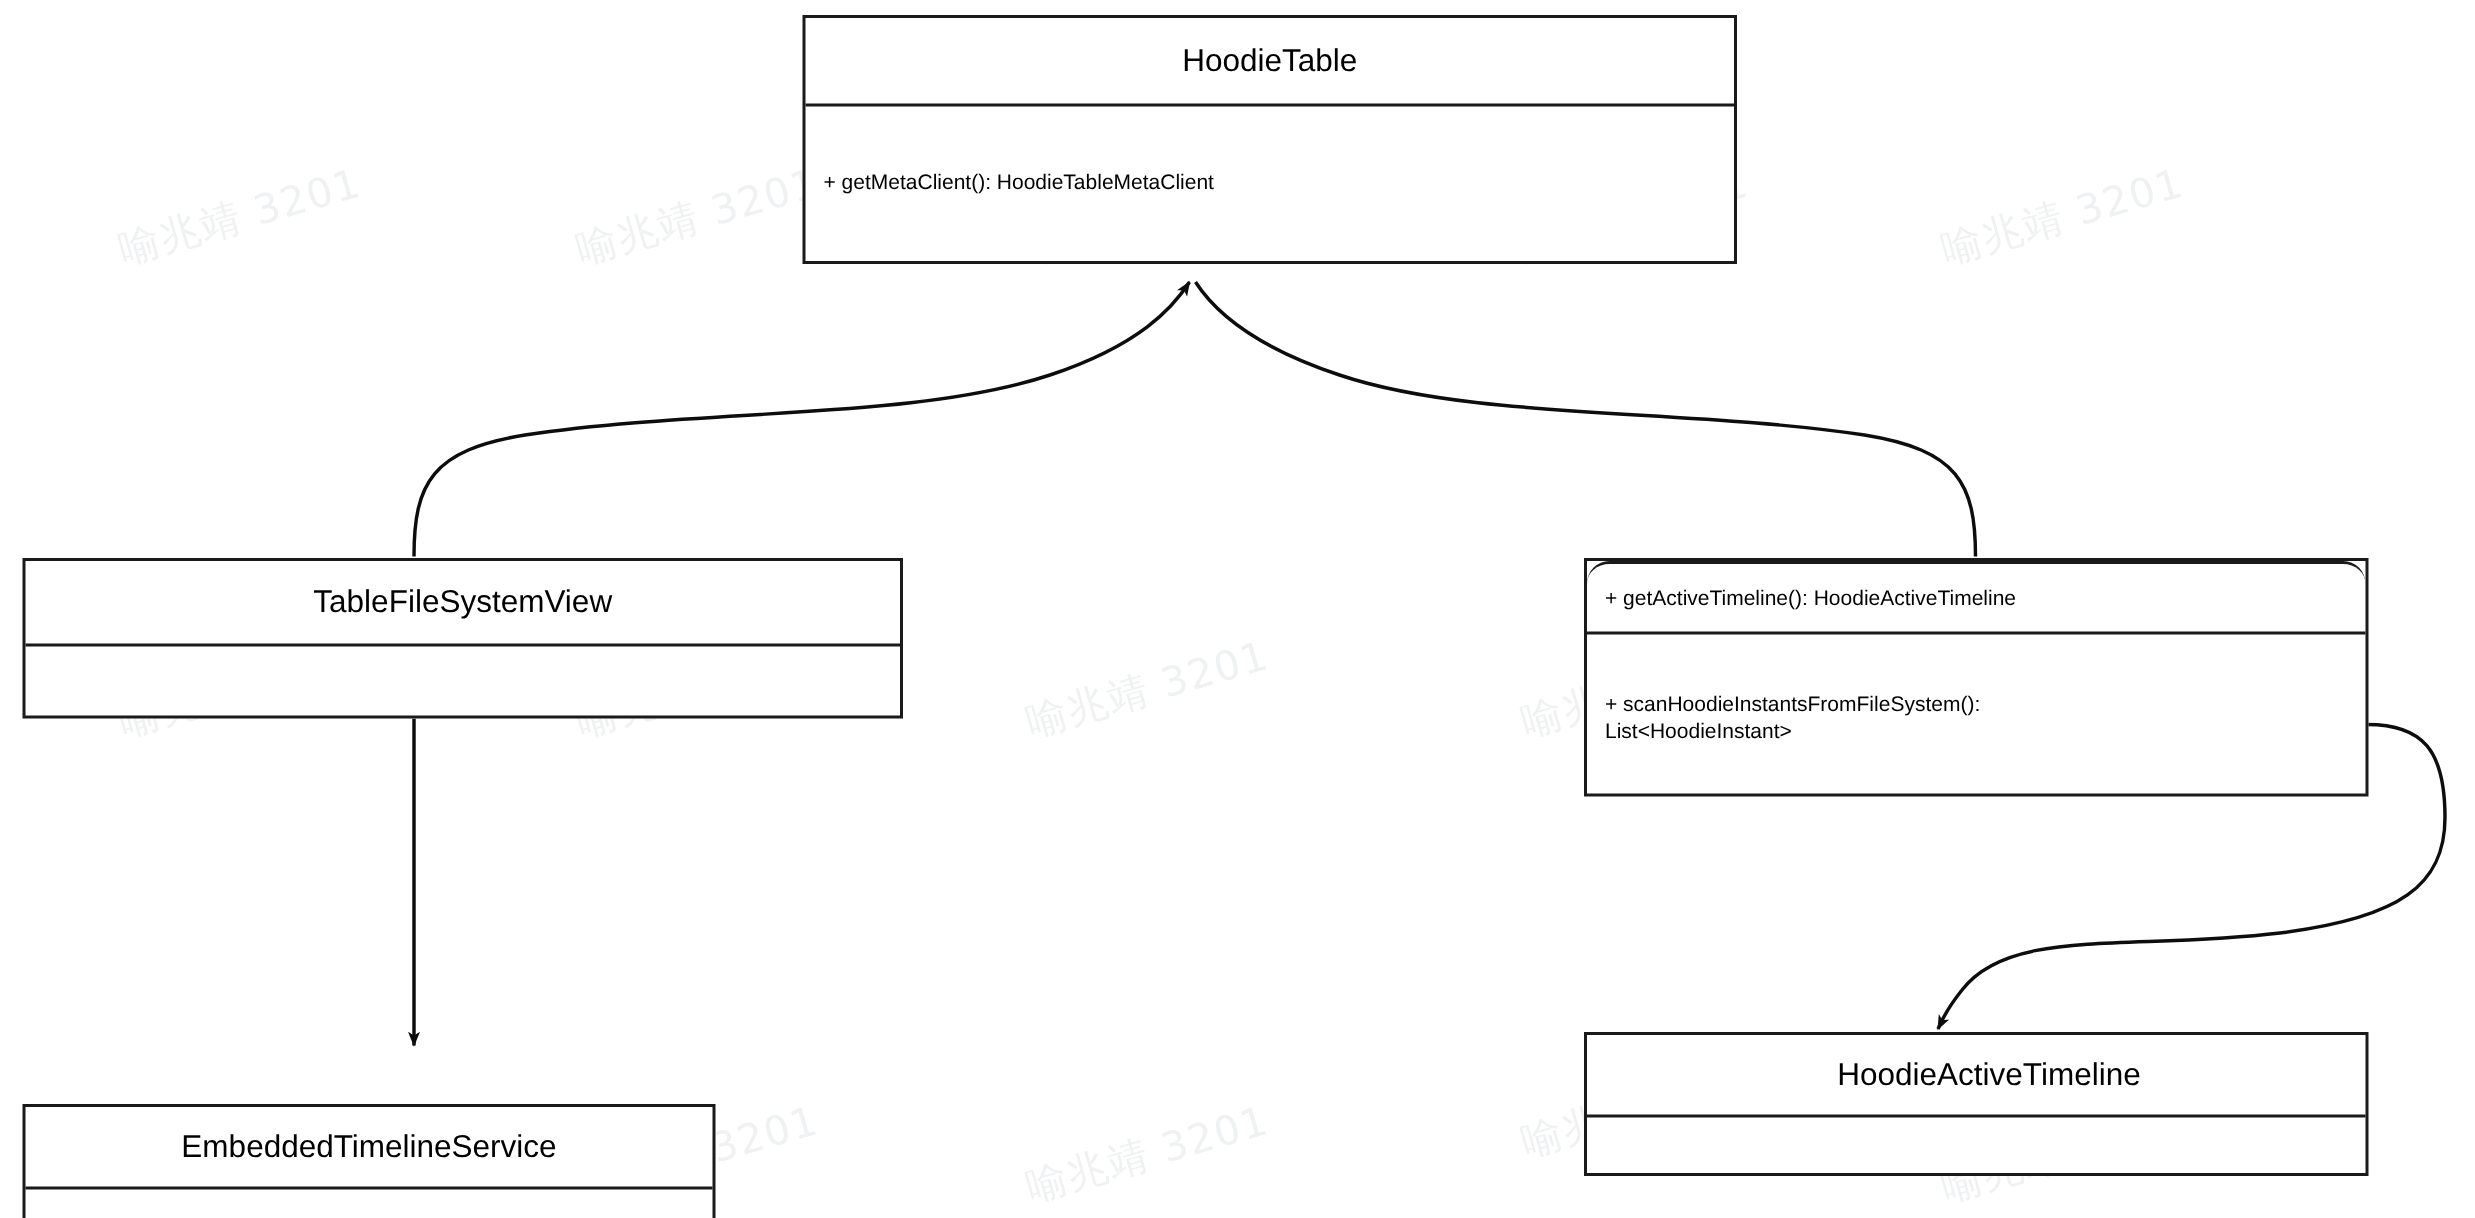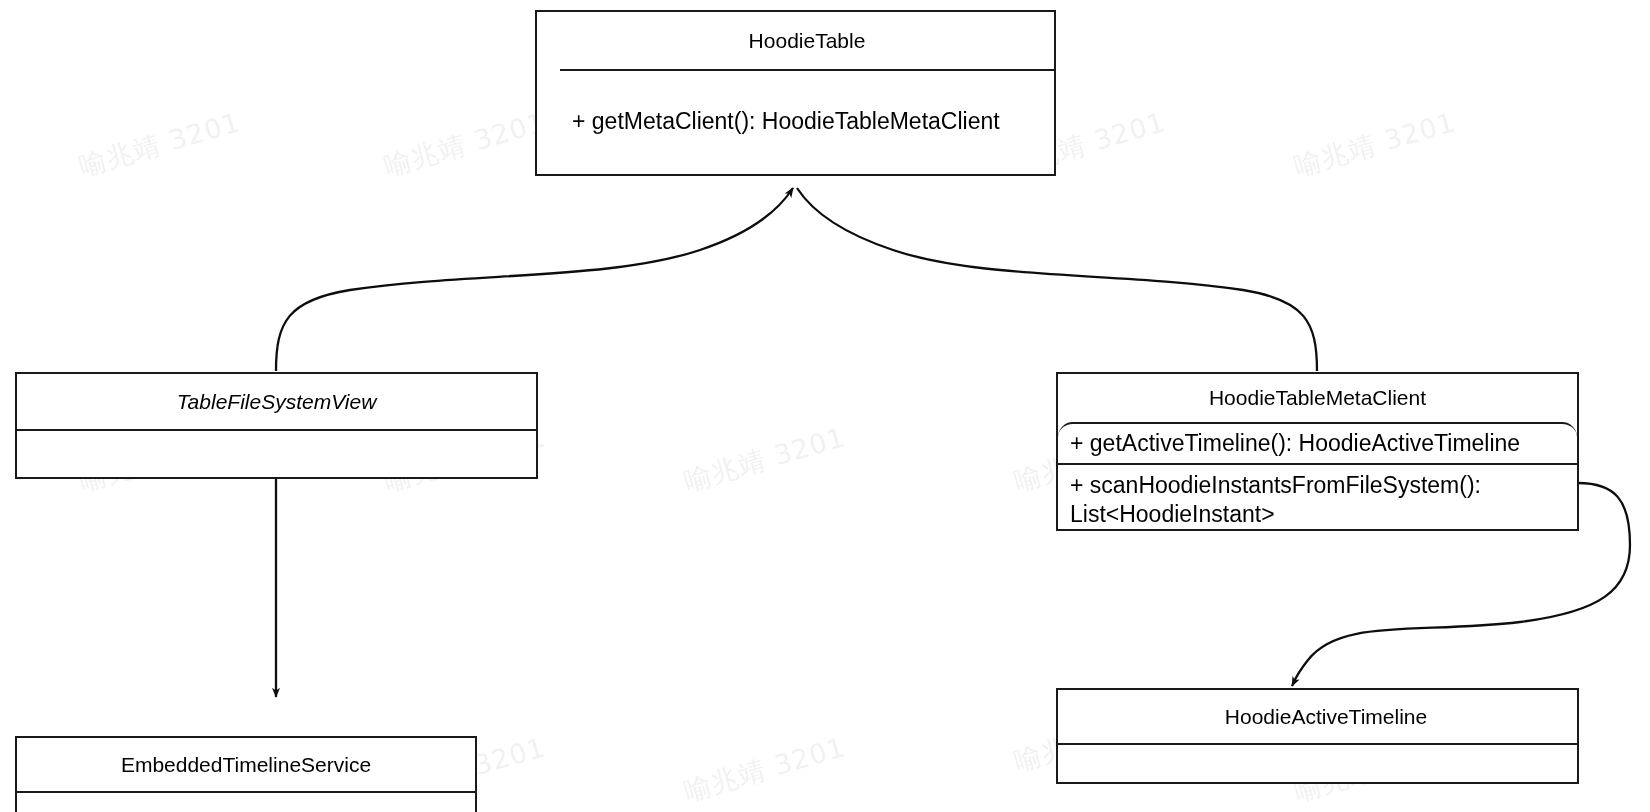--- a/index.html
+++ b/index.html
@@ -57,38 +57,38 @@
     color: #000000;
     display: flex;
     align-items: center;
     justify-content: center;
     white-space: nowrap;
   }
   .uml-compartment {
     box-sizing: border-box;
     border-top: 2px solid #1a1a1a;
     padding: 0 12px;
-    font-size: 23px;
+    font-size: 14px;
     color: #000000;
     display: flex;
     flex-direction: column;
     justify-content: center;
   }
   .uml-member {
     line-height: 1.26;
     white-space: pre-line;
   }
   .compartment-empty { }
 
   
-  #box-hoodie-table         { left: 535px; top: 10px;  width: 521px; height: 166px; padding-left: 23px; }
+  #box-hoodie-table         { left: 535px; top: 10px;  width: 623px; height: 166px; }
   #box-hoodie-table .uml-title { height: 57px; }
   #box-hoodie-table .uml-compartment { flex: 1; justify-content: space-around; padding: 10px 12px 12px 12px; }
 
-  #box-table-file-system-view { left: 15px;  top: 372px; width: 523px; height: 107px; font-style: italic; }
+  #box-table-file-system-view { left: 15px;  top: 372px; width: 587px; height: 107px; }
   #box-table-file-system-view .uml-title { height: 55px; }
   #box-table-file-system-view .uml-compartment { flex: 1; }
 
   #box-hoodie-table-meta-client { left: 1056px; top: 372px; width: 523px; height: 159px; }
   #box-hoodie-table-meta-client .uml-title { height: 55px; }
   #box-hoodie-table-meta-client .compartment-1 { height: 47px; border-radius: 15px; }
   #box-hoodie-table-meta-client .compartment-2 { flex: 1; padding-top: 6px; padding-bottom: 0; justify-content: center; }
 
   #box-embedded-timeline-service { left: 15px; top: 736px; width: 462px; height: 96px; }
   #box-embedded-timeline-service .uml-title { height: 53px; }
@@ -141,21 +141,20 @@
       <div class="uml-member">+ getMetaClient(): HoodieTableMetaClient</div>
     </div>
   </div>
 
   <div class="uml-box" id="box-table-file-system-view">
     <div class="uml-title">TableFileSystemView</div>
     <div class="uml-compartment compartment-empty"></div>
   </div>
 
   <div class="uml-box" id="box-hoodie-table-meta-client">
-    <div class="uml-title">HoodieTableMetaClient</div>
     <div class="uml-compartment compartment-1">
       <div class="uml-member">+ getActiveTimeline(): HoodieActiveTimeline</div>
     </div>
     <div class="uml-compartment compartment-2">
       <div class="uml-member">+ scanHoodieInstantsFromFileSystem():
 List&lt;HoodieInstant&gt;</div>
     </div>
   </div>
 
   <div class="uml-box" id="box-embedded-timeline-service">

